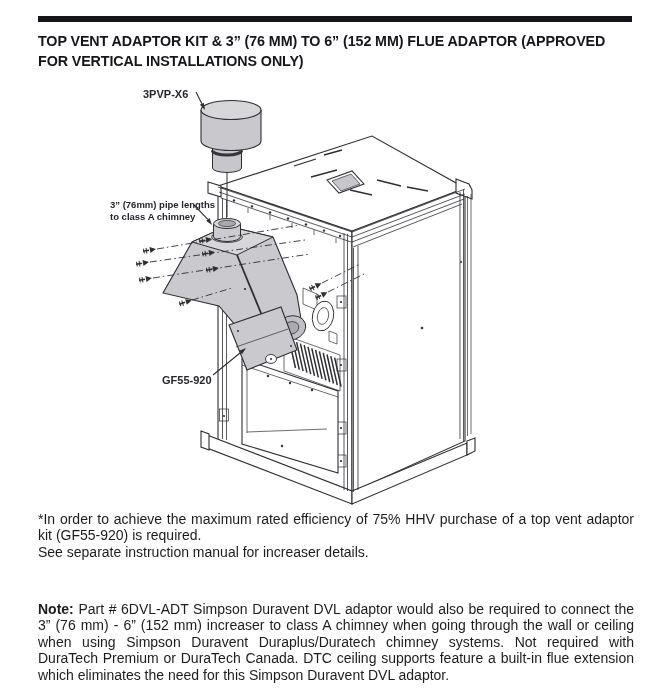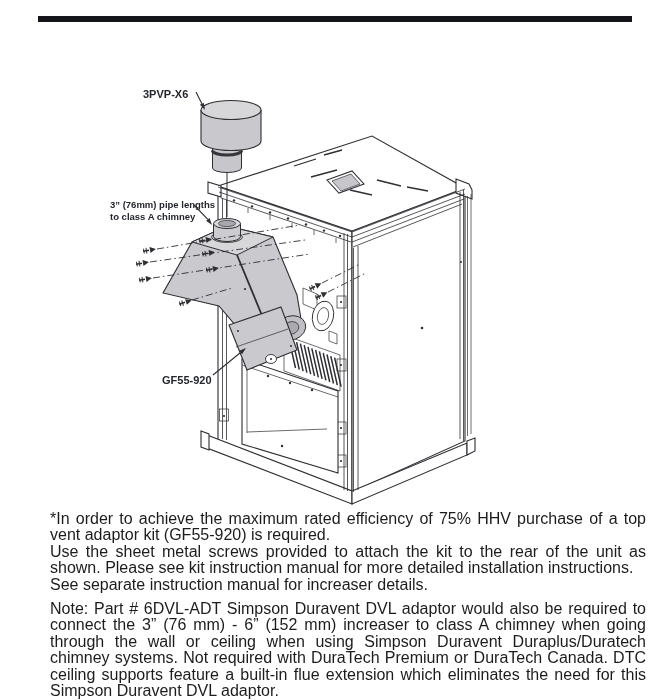--- a/index.html
+++ b/index.html
@@ -7,25 +7,25 @@
     --gray-light:#d7d7da; --gray-mid:#c9c9ce; --gray-dark:#bfbfc5;
   }
   html,body{margin:0;padding:0;background:#ffffff;}
   .page{position:relative;width:654px;height:700px;background:#fff;overflow:hidden;
         font-family:"Liberation Sans",sans-serif;}
   .rule{position:absolute;left:38px;top:16px;width:594px;height:6px;background:var(--ink);}
   .heading{position:absolute;left:38px;top:31px;width:600px;font-weight:bold;
            font-size:14.3px;line-height:20px;letter-spacing:-0.1px;color:var(--ink);}
   .heading div{white-space:nowrap;}
   .diagram{position:absolute;left:0;top:80px;}
-  .fn{position:absolute;left:38px;width:596px;font-size:16px;line-height:16.4px;
-      color:var(--text);text-align:justify;margin-left:12px;}
+  .fn{position:absolute;left:38px;width:596px;font-size:14px;line-height:16.4px;
+      color:var(--text);text-align:justify;}
   .fn1{top:511px;}
   .fn2{top:601px;}
-  .b{font-weight:normal;}
+  .b{font-weight:bold;}
   
   .ol{fill:#ffffff;stroke:var(--line);stroke-width:1.1;}
   .ln{fill:none;stroke:var(--line);stroke-width:0.8;}
   .thin{fill:none;stroke:var(--line);stroke-width:0.7;}
   .slat{fill:none;stroke:var(--line);stroke-width:1.5;}
   .dash{fill:none;stroke:var(--line);stroke-width:0.9;stroke-dasharray:7 3 1.5 3;}
   .seam{fill:none;stroke:var(--line);stroke-width:1.3;}
   .dot{fill:var(--line);stroke:none;}
   .gfill{fill:var(--gray-mid);stroke:var(--line);stroke-width:1.1;}
   .gtop{fill:var(--gray-light);stroke:var(--line);stroke-width:1;}
@@ -35,20 +35,24 @@
   .arrow{stroke:var(--line);stroke-width:1.1;fill:none;}
   .ah{fill:var(--line);stroke:none;}
 </style>
 </head>
 <body>
 
 <div class="page">
 
   <div class="rule"></div>
 
+  <div class="heading">
+    <div>TOP VENT ADAPTOR KIT &amp; 3” (76 MM) TO 6” (152 MM) FLUE ADAPTOR (APPROVED</div>
+    <div>FOR VERTICAL INSTALLATIONS ONLY)</div>
+  </div>
 
   <svg class="diagram" width="654" height="428" viewBox="0 80 654 428">
     <defs>
       <g id="screw">
         <path d="M-7,0 L-1,0" stroke="var(--line)" stroke-width="1.6" fill="none"></path>
         <path d="M-6.2,-2.4 L-6.2,2.4 M-3.6,-2.8 L-3.6,2.8" stroke="var(--line)" stroke-width="1" fill="none"></path>
         <polygon points="0,-3 6,0 0,3" fill="var(--line)"></polygon>
       </g>
     </defs>
 
@@ -187,21 +191,20 @@
       <polygon class="ah" points="212,225 206.1,220.7 209.6,218.1"></polygon>
 
       <text class="lbl" x="162" y="384">GF55-920</text>
       <path class="arrow" d="M213,375 L240.6,352.5"></path>
       <polygon class="ah" points="246,348 242,354.2 239.2,350.8"></polygon>
     </g>
   </svg>
 
   <div class="fn fn1">
     <div>*In order to achieve the maximum rated efficiency of 75% HHV purchase of a top vent adaptor kit (GF55-920) is required.</div>
-    <div>Use the sheet metal screws provided to attach the kit to the rear of the unit as shown. Please see kit instruction manual for more detailed installation instructions.</div>
     <div>See separate instruction manual for increaser details.</div>
   </div>
 
   <div class="fn fn2">
     <span class="b">Note:</span><span> Part # 6DVL-ADT Simpson Duravent DVL adaptor would also be required to connect the 3” (76 mm) - 6” (152 mm) increaser to class A chimney when going through the wall or ceiling when using Simpson Duravent Duraplus/Duratech chimney systems. Not required with DuraTech Premium or DuraTech Canada. DTC ceiling supports feature a built-in flue extension which eliminates the need for this Simpson Duravent DVL adaptor.</span>
   </div>
 
 </div>
 
 </body></html>

